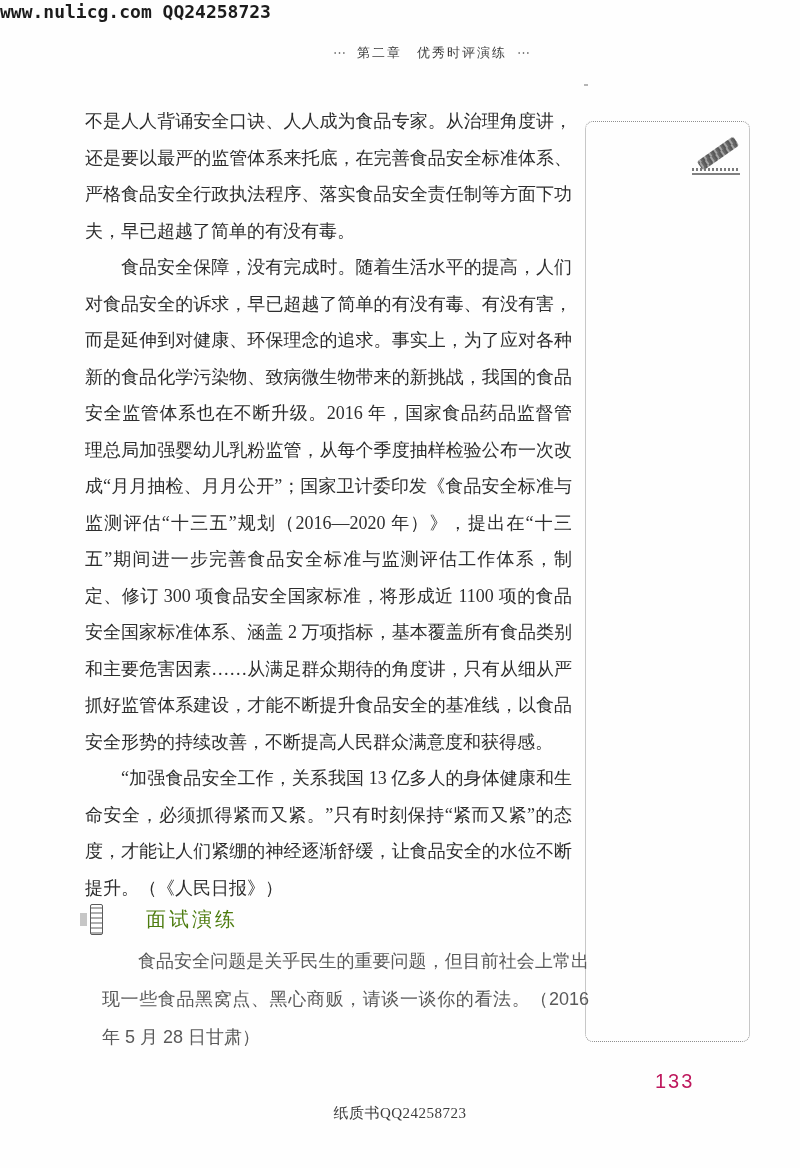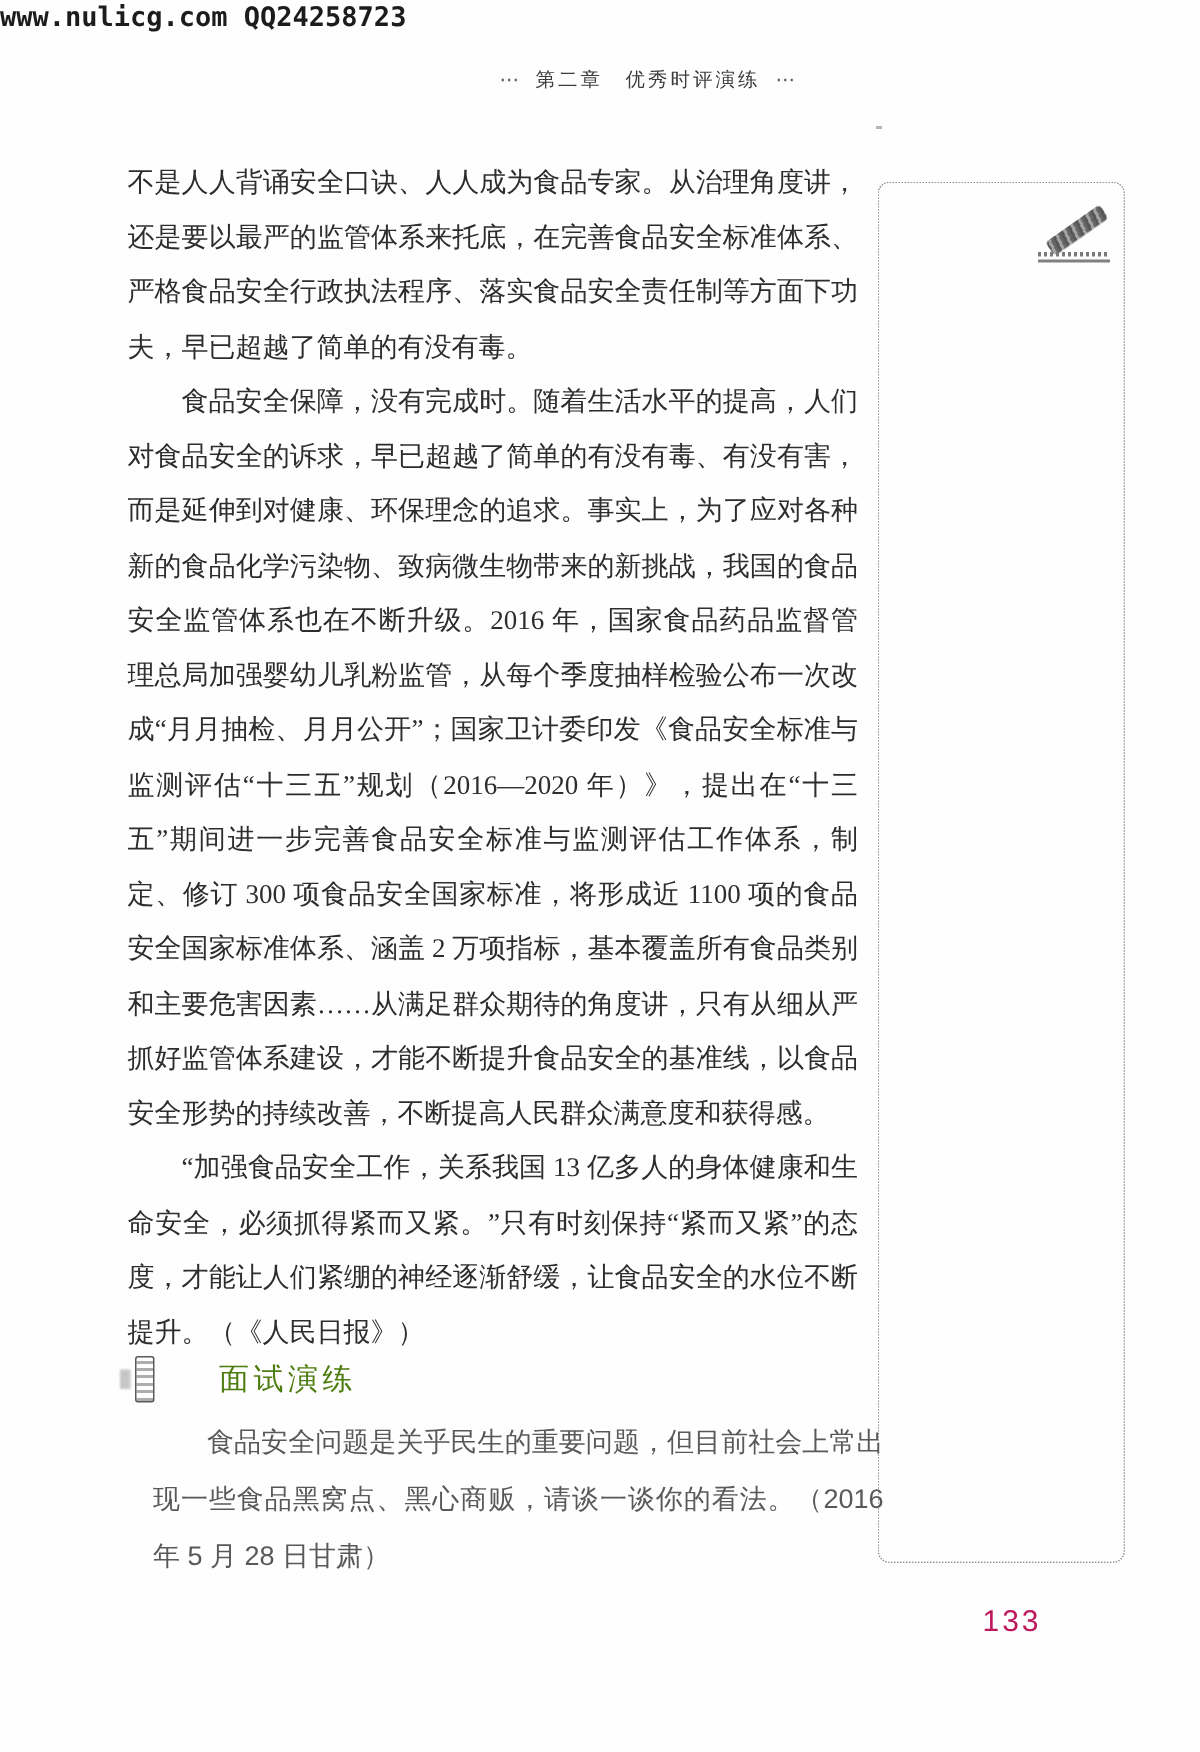--- a/index.html
+++ b/index.html
@@ -131,14 +131,15 @@
       <div class="marker-side"></div>
       <div class="marker-rect"></div>
     </div>
     <div class="section-heading">面试演练</div>
   </div>
 
   <div class="question-text">食品安全问题是关乎民生的重要问题，但目前社会上常出现一些食品黑窝点、黑心商贩，请谈一谈你的看法。（2016 年 5 月 28 日甘肃）</div>
 
   <div class="page-number">133</div>
 
+  <div class="watermark-bottom">纸质书QQ24258723</div>
 
 </div>
 
 </body></html>

